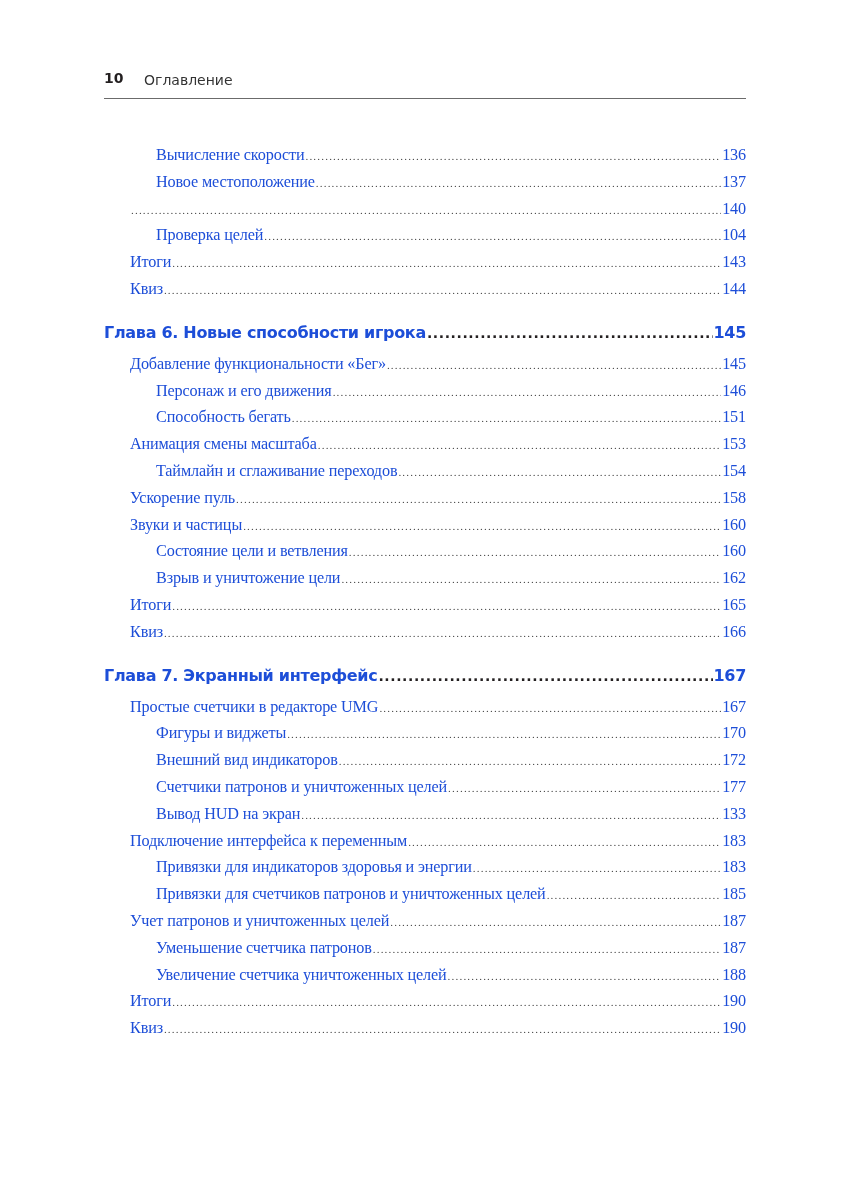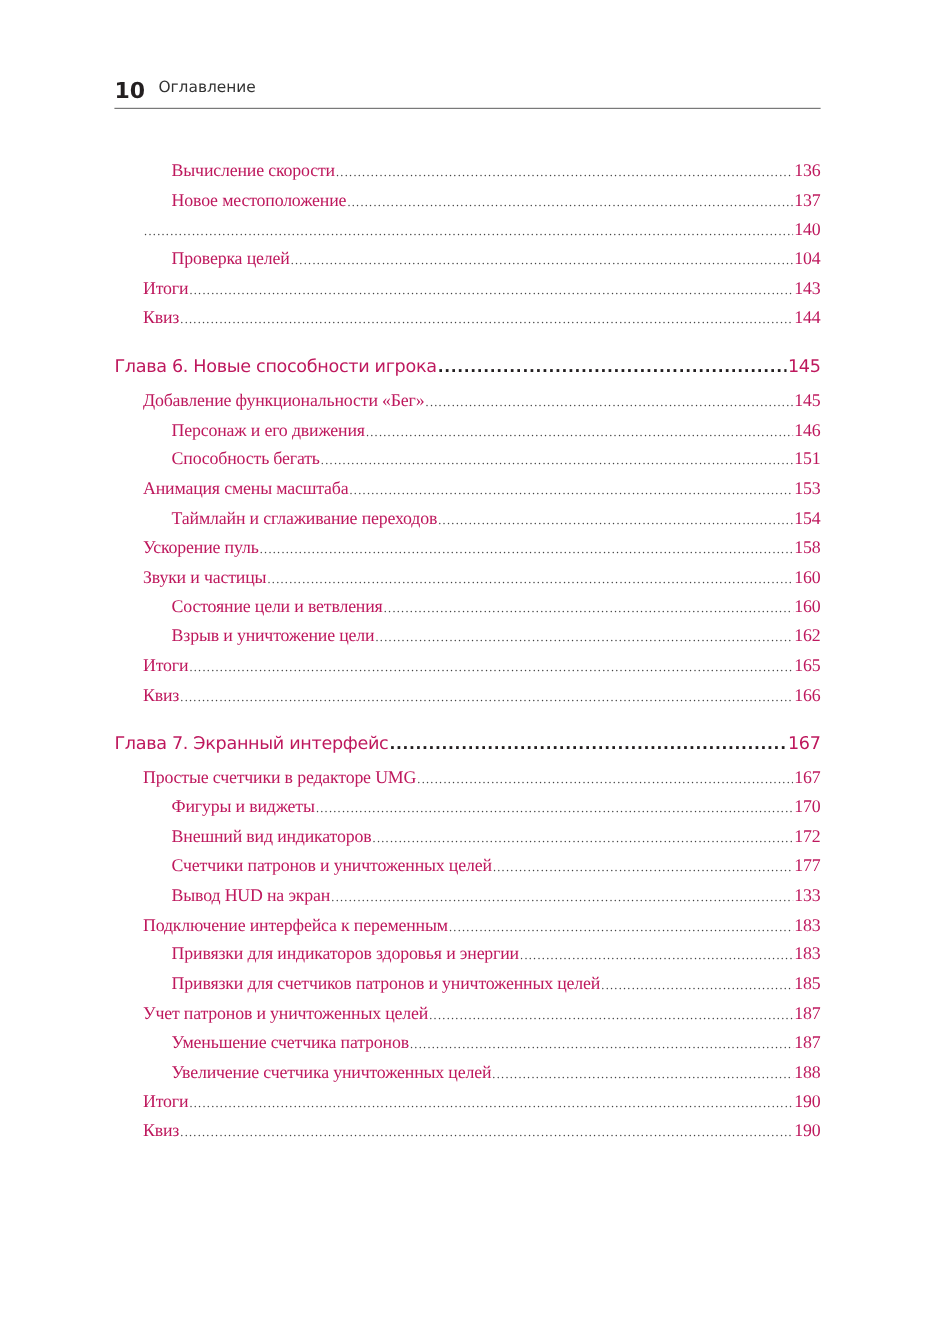--- a/index.html
+++ b/index.html
@@ -1,30 +1,30 @@
 <!DOCTYPE html>
 <html><head>
 <meta charset="utf-8">
 <style>
   html, body { margin: 0; padding: 0; background: #ffffff; }
   body { width: 849px; height: 1200px; position: relative; overflow: hidden; color: #231f20; }
   .header { position: absolute; left: 104px; top: 70px; width: 642px; height: 28px; }
-  .page-num { position: absolute; left: 0; top: 0; font-family: "DejaVu Sans", sans-serif; font-weight: bold; font-size: 20px; color: #231f20; }
+  .page-num { position: absolute; left: 0; top: 0; font-family: "DejaVu Sans", sans-serif; font-weight: bold; font-size: 14px; color: #231f20; }
   .running-title { position: absolute; left: 40px; top: 2px; font-family: "DejaVu Sans", sans-serif; font-size: 14px; color: #333; }
   .rule { position: absolute; left: 104px; top: 98px; width: 642px; height: 0; border-top: 1.3px solid #6b6b6b; }
 
   .toc { position: absolute; left: 104px; top: 142px; width: 642px; }
-  .entry { display: flex; align-items: baseline; font-family: "Liberation Serif", serif; font-size: 16.2px; line-height: 26.8px; height: 26.8px; color: #be185d; letter-spacing: -0.15px; }
+  .entry { display: flex; align-items: baseline; font-family: "Liberation Serif", serif; font-size: 16.2px; line-height: 26.8px; height: 26.8px; color: #1d4ed8; letter-spacing: -0.15px; }
   .entry .label { white-space: nowrap; }
   .entry .leader { flex: 1; overflow: hidden; white-space: nowrap; margin: 0 1px; font-size: 11px; letter-spacing: 1.2px; color: #444; }
   .entry .leader::before { content: "................................................................................................................................................................................................................................................................................................"; }
   .entry .page { white-space: nowrap; text-align: right; }
   .lvl1 { padding-left: 26px; }
   .lvl2 { padding-left: 52px; }
-  .chapter { font-family: "DejaVu Sans", sans-serif; font-size: 16px; font-weight: 400; height: 30px; line-height: 30px; margin-top: 15px; margin-bottom: 3px; letter-spacing: -0.3px; }
+  .chapter { font-family: "DejaVu Sans", sans-serif; font-size: 16px; font-weight: 700; height: 30px; line-height: 30px; margin-top: 15px; margin-bottom: 3px; letter-spacing: -0.3px; }
   .chapter .leader { font-size: 14px; letter-spacing: 0.6px; color: #231f20; font-weight: bold; }
 </style>
 </head>
 <body>
 
 <div class="header">
   <span class="page-num">10</span>
   <span class="running-title">Оглавление</span>
 </div>
 <div class="rule"></div>

